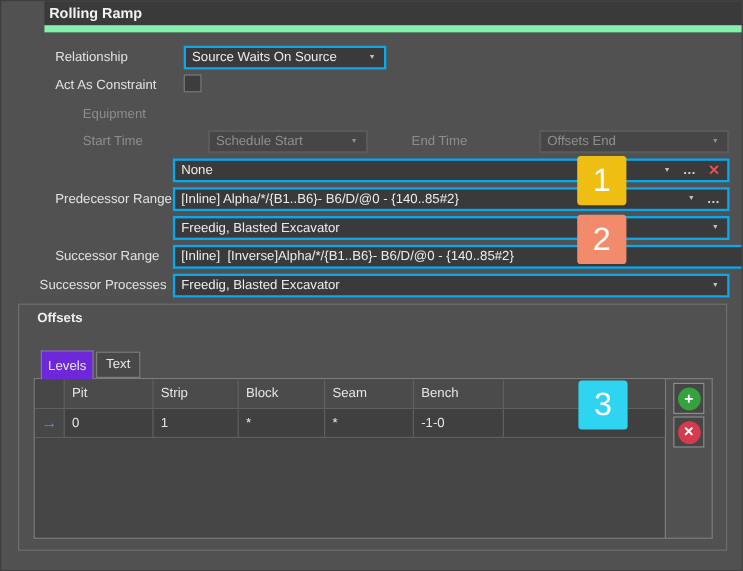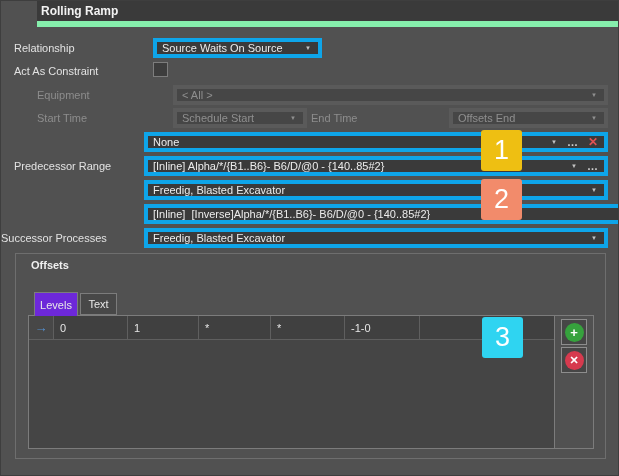--- a/index.html
+++ b/index.html
@@ -1,23 +1,23 @@
 <!DOCTYPE html>
 <html><head>
 <meta charset="utf-8">
 <style>
   html,body{margin:0;padding:0;background:#6a6a6a;}
   .dialog{position:relative;width:619px;height:476px;background:#515151;
     font-family:"Liberation Sans",sans-serif;overflow:hidden;border:1px solid #3e3e3e;box-sizing:border-box;}
   .titlebar{position:absolute;left:0;top:0;width:100%;height:26px;background:#3a3a3a;
     border-bottom:6px solid #86efac;display:flex;align-items:center;padding-left:4px;box-sizing:border-box;margin-left:36px;}
   .titlebar .t{color:#f2f2f2;font-weight:bold;font-size:12px;}
-  .lbl{position:absolute;color:#e2e2e2;font-size:11px;line-height:20px;height:20px;white-space:nowrap;}
+  .lbl{position:absolute;color:#e2e2e2;font-size:11px;line-height:20px;height:20px;white-space:nowrap;margin-left:32px;}
   .lbl.dis{color:#8d8d8d;}
-  .field{position:absolute;height:20px;background:#3a3a3a;border:4px solid #0ea5e9;box-sizing:border-box;
+  .field{position:absolute;height:20px;background:#3a3a3a;border:2px solid #0ea5e9;box-sizing:border-box;
     display:flex;align-items:center;padding:0 1px 0 5px;font-size:11px;color:#ececec;}
   .field.dis{background:#464646;border-color:#5a5a5a;color:#8f8f8f;}
   .fval{flex:1;white-space:pre;overflow:hidden;}
   .arrow{font-size:6px;color:#c2c2c2;padding:0 6px;align-self:center;}
   .field.dis .arrow{color:#8f8f8f;}
   .dots{font-size:11px;color:#d0d0d0;padding:0 4px;letter-spacing:1px;font-weight:bold;}
   .clear{font-size:12px;color:#e05252;font-weight:bold;padding:0 5px;}
   .checkbox{position:absolute;width:15px;height:15px;background:#3d3d3d;border:1px solid #7d7d7d;box-sizing:border-box;}
   .groupbox{position:absolute;left:14px;top:252px;width:591px;height:206px;border:1px solid #6e6e6e;box-sizing:border-box;}
   .grouptitle{position:absolute;left:15px;top:5px;font-size:11px;font-weight:bold;color:#f0f0f0;}
@@ -61,24 +61,20 @@
   <span class="lbl" style="left:13px;top:37px">Relationship</span>
   <div class="field" style="left:152px;top:37px;width:169px">
     <span class="fval">Source Waits On Source</span>
     <span class="arrow">▼</span>
   </div>
 
   <span class="lbl" style="left:13px;top:60px">Act As Constraint</span>
   <div class="checkbox" style="left:152px;top:61px"></div>
 
   <span class="lbl dis" style="left:36px;top:84px">Equipment</span>
-  <div class="field dis" style="left:172px;top:84px;width:435px">
-    <span class="fval">&lt; All &gt;</span>
-    <span class="arrow">▼</span>
-  </div>
 
   <span class="lbl dis" style="left:36px;top:107px">Start Time</span>
   <div class="field dis" style="left:172px;top:107px;width:134px">
     <span class="fval">Schedule Start</span>
     <span class="arrow">▼</span>
   </div>
   <span class="lbl dis" style="left:310px;top:107px">End Time</span>
   <div class="field dis" style="left:448px;top:107px;width:159px">
     <span class="fval">Offsets End</span>
     <span class="arrow">▼</span>
@@ -96,20 +92,21 @@
     <span class="fval">[Inline] Alpha/*/{B1..B6}- B6/D/@0 - {140..85#2}</span>
     <span class="arrow">▼</span>
     <span class="dots">…</span>
   </div>
 
   <div class="field" style="left:143px;top:179px;width:464px">
     <span class="fval">Freedig, Blasted Excavator</span>
     <span class="arrow">▼</span>
   </div>
 
+  <span class="lbl" style="left:13px;top:203px">Successor Range</span>
   <div class="field" style="left:143px;top:203px;width:558px">
     <span class="fval">[Inline]  [Inverse]Alpha/*/{B1..B6}- B6/D/@0 - {140..85#2}</span>
     <span class="arrow">▼</span>
     <span class="dots">…</span>
   </div>
 
   <span class="lbl" style="left:0;top:227px">Successor Processes</span>
   <div class="field" style="left:143px;top:227px;width:464px">
     <span class="fval">Freedig, Blasted Excavator</span>
     <span class="arrow">▼</span>
@@ -119,20 +116,29 @@
     <span class="grouptitle">Offsets</span>
 
     <div class="tab active">
       <span>Levels</span>
     </div>
     <div class="tab inactive">
       <span>Text</span>
     </div>
 
     <div class="tbl">
+      <div class="thead">
+        <div class="c sel"></div>
+        <div class="c pit">Pit</div>
+        <div class="c strip">Strip</div>
+        <div class="c block">Block</div>
+        <div class="c seam">Seam</div>
+        <div class="c bench">Bench</div>
+        <div class="c fill"></div>
+      </div>
       <div class="trow">
         <div class="c sel">
           <span class="rowarrow">→</span>
         </div>
         <div class="c pit">0</div>
         <div class="c strip">1</div>
         <div class="c block">*</div>
         <div class="c seam">*</div>
         <div class="c bench">-1-0</div>
         <div class="c fill"></div>

